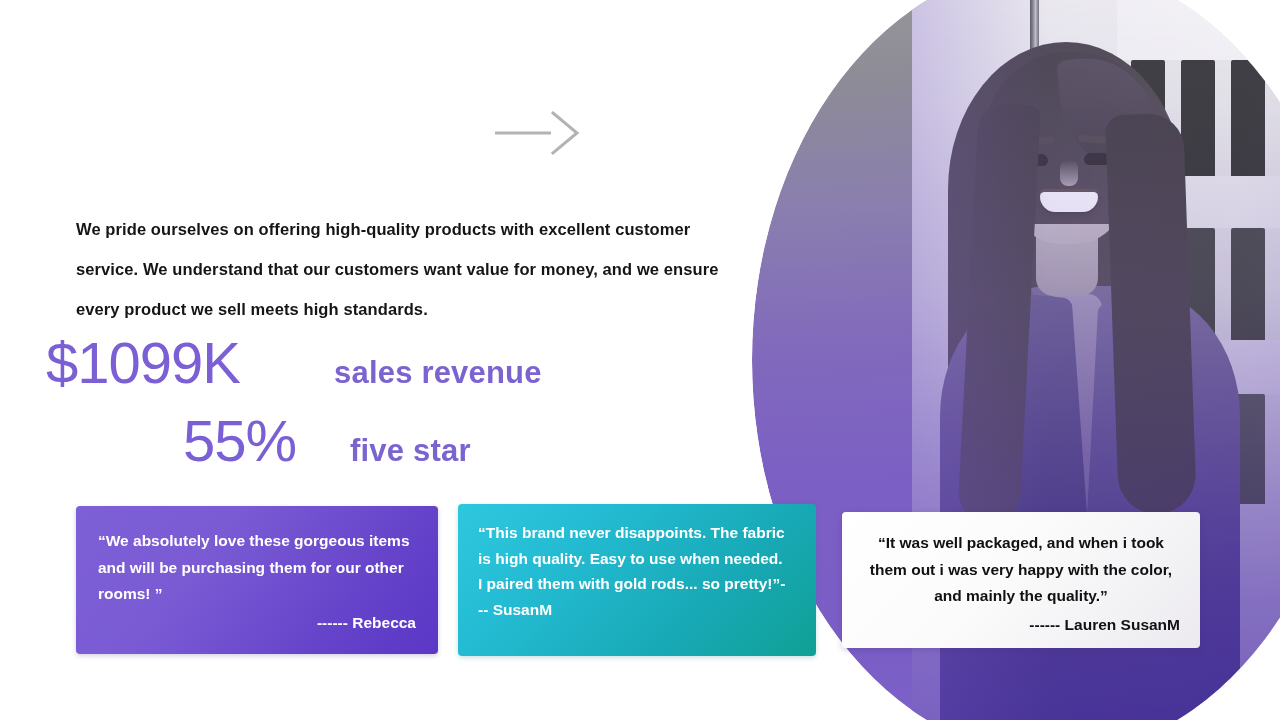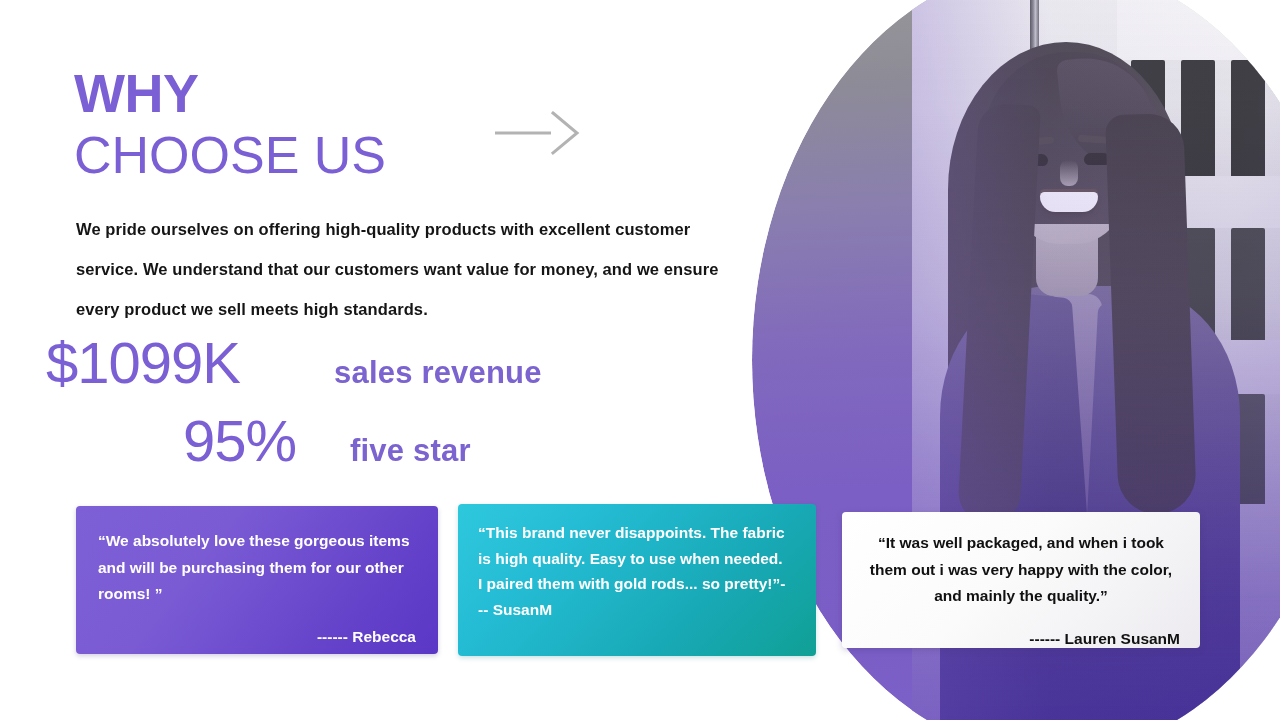--- a/index.html
+++ b/index.html
@@ -269,21 +269,21 @@
     border-radius: 4px;
     box-sizing: border-box;
     padding: 22px 22px 16px 22px;
     font-size: 15.5px;
     font-weight: 700;
     line-height: 1.72;
   }
   .card .attrib {
     display: block;
     text-align: right;
-    margin-top: 16px;
+    margin-top: 2px;
     white-space: nowrap;
   }
 
   .card-purple {
     left: 76px; top: 506px;
     width: 362px; height: 148px;
     background: linear-gradient(128deg, #7d5fd6 0%, #7a5bd4 35%, #6341c9 78%, #5b37c6 100%);
     color: #ffffff;
     box-shadow: 0 2px 5px rgba(60,40,120,0.22);
   }
@@ -360,41 +360,37 @@
         <div class="mouth"></div>
         <div class="hair-side-l"></div>
         <div class="hair-side-r"></div>
       </div>
 
       <div class="photo-tint"></div>
       <div class="photo-tint2"></div>
     </div>
   </div>
 
-  <div class="heading-block">
-    <div class="h-why">WHY</div>
-    <div class="h-choose">CHOOSE US</div>
-  </div>
 
   <div class="arrow-wrap">
     <svg width="92" height="46" viewBox="0 0 92 46" fill="none" aria-hidden="true">
       <line x1="2" y1="23" x2="58" y2="23" stroke="#b3b3b3" stroke-width="3"></line>
       <polyline points="60,3 84,23 60,43" stroke="#b3b3b3" stroke-width="3" fill="none" stroke-linecap="square" stroke-linejoin="miter"></polyline>
     </svg>
   </div>
 
   <div class="body-copy">We pride ourselves on offering high-quality products with excellent customer service. We understand that our customers want value for money, and we ensure every product we sell meets high standards.</div>
 
   <div class="stats">
     <div class="stat-row r1">
       <span class="stat-num n1">$1099K</span>
       <span class="stat-label">sales revenue</span>
     </div>
     <div class="stat-row r2">
-      <span class="stat-num n2">95%</span>
+      <span class="stat-num n2">55%</span>
       <span class="stat-label">five star</span>
     </div>
   </div>
 
   <div class="card card-purple">
     <span>“We absolutely love these gorgeous items and will be purchasing them for our other rooms! ”</span>
     <span class="attrib">------ Rebecca</span>
   </div>
 
   <div class="card card-teal">

